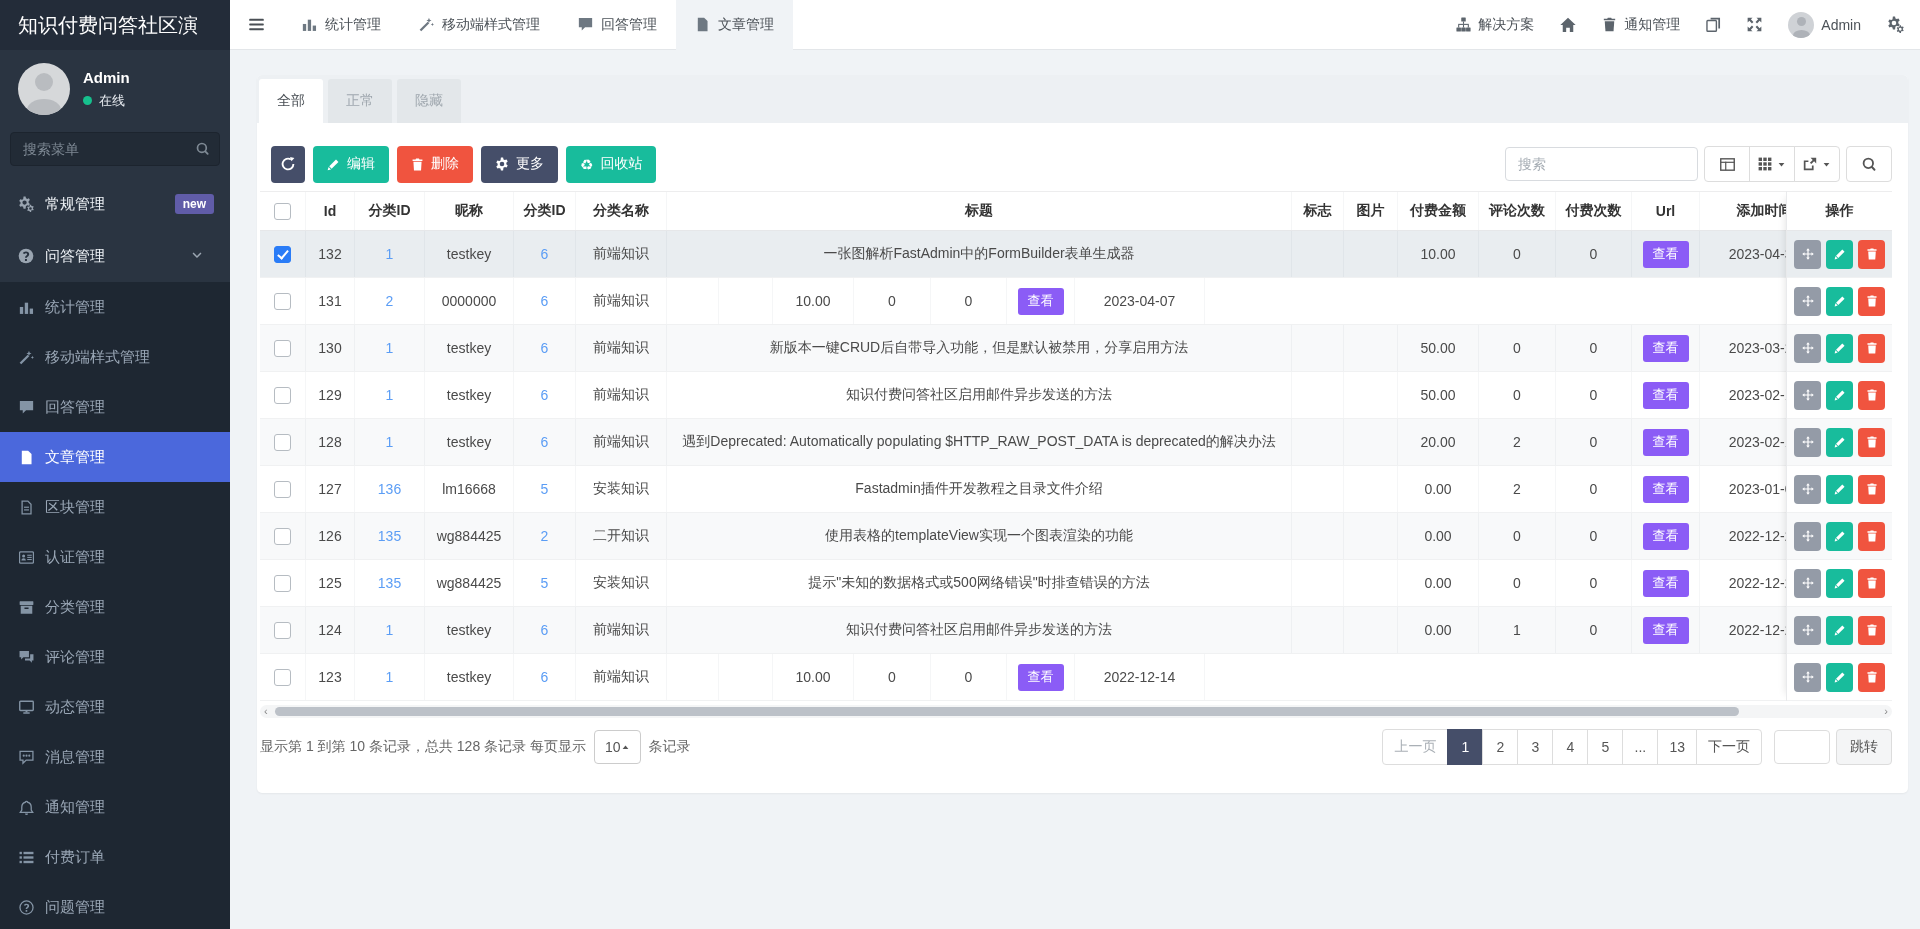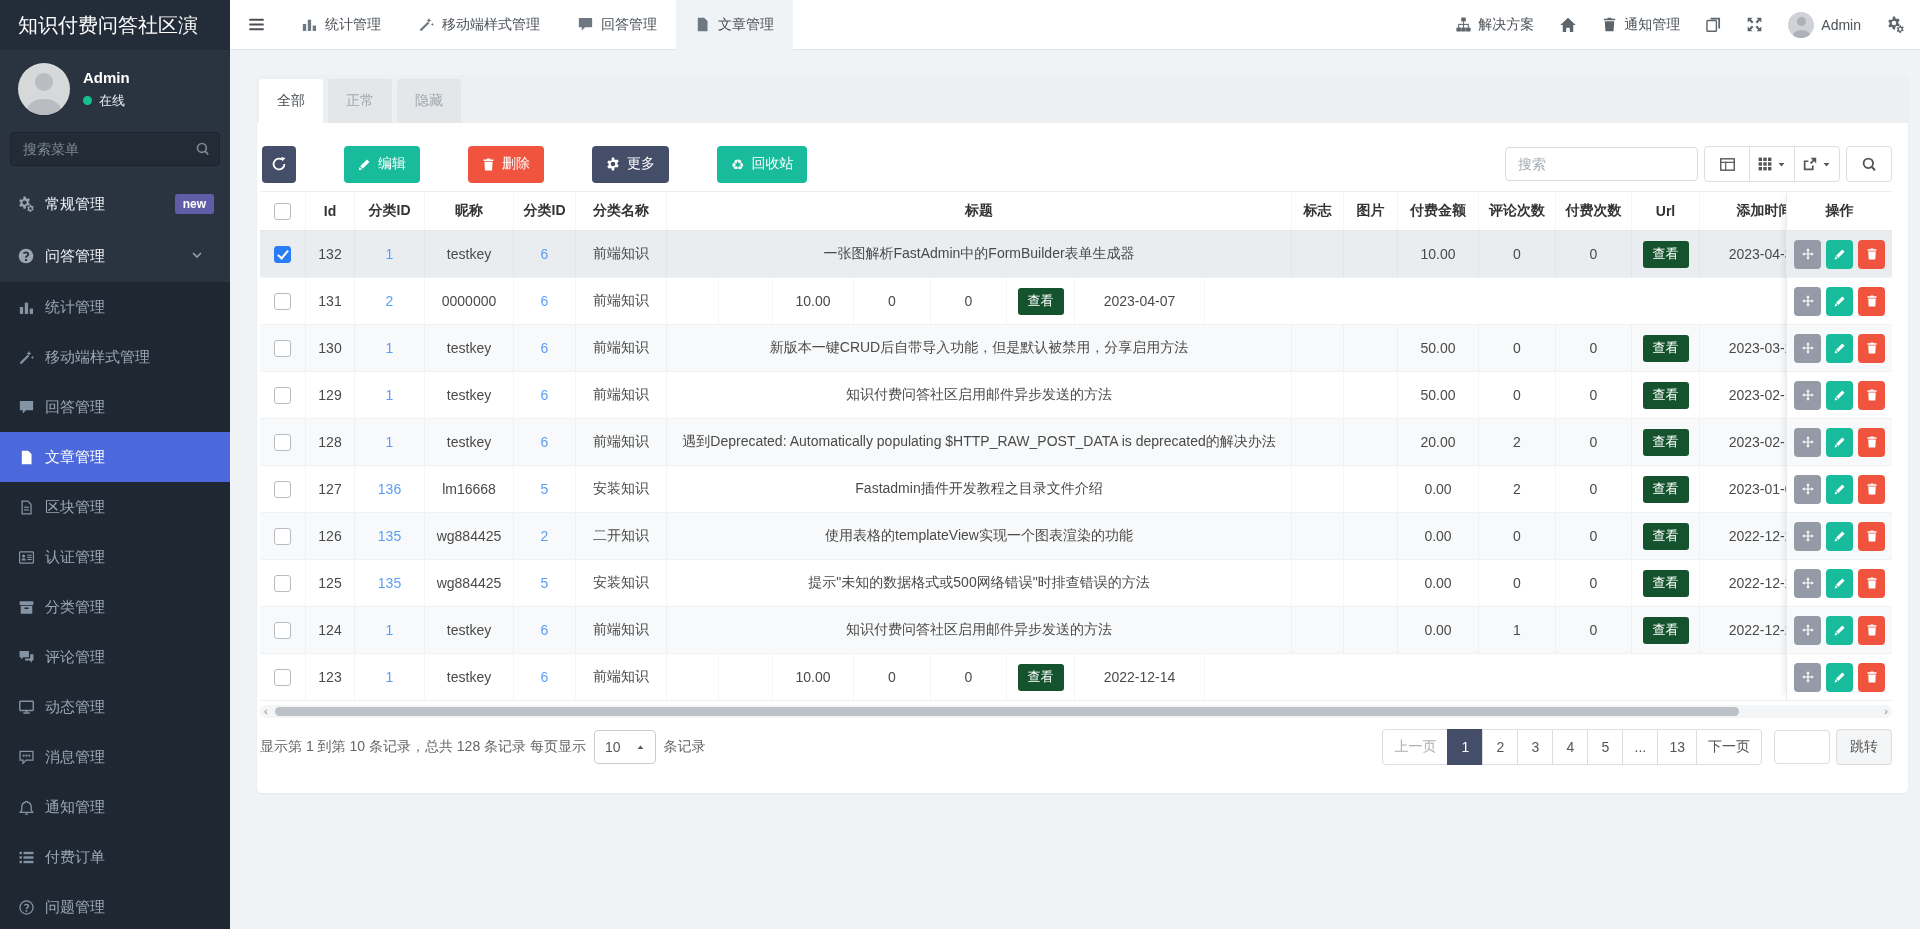--- a/index.html
+++ b/index.html
@@ -45,21 +45,21 @@
   .avatar-sm { width:26px; height:26px; border-radius:50%; background:#cfd2d6; position:relative; overflow:hidden; }
   .avatar-sm .head { position:absolute; top:5px; left:8.5px; width:9px; height:9px; border-radius:50%; background:#aeb2b8; }
   .avatar-sm .torso { position:absolute; bottom:-3px; left:4.5px; width:17px; height:11px; border-radius:50% 50% 0 0; background:#aeb2b8; }
 
   
   .panel { position:absolute; left:257px; top:75px; width:1651px; height:718px; background:#fff; border-radius:5px; box-shadow:0 1px 2px rgba(0,0,0,0.05); }
   .panel-heading { height:48px; background:#edf0f3; border-radius:5px 5px 0 0; display:flex; align-items:flex-end; padding-left:2px; }
   .ptab { height:44px; display:flex; align-items:center; padding:0 18px; font-size:14px; color:#9fa7ae; background:#e3e7ea; margin-right:5px; border-radius:3px 3px 0 0; cursor:pointer; }
   .ptab.active { background:#fff; color:#474d53; }
 
-  .toolbar { display:flex; align-items:center; margin:22px 16px 0 5px; height:38px;gap:40px; }
+  .toolbar { display:flex; align-items:center; margin:22px 16px 0 14px; height:38px; }
   .btn { height:37px; border:none; border-radius:4px; color:#fff; font-size:14px; display:inline-flex; align-items:center; gap:7px; padding:0 14px; margin-right:8px; cursor:pointer; font-family:inherit; }
   .btn.icon-only { width:34px; padding:0; justify-content:center; }
   .btn-dark { background:#454e69; }
   .btn-green { background:#18bc9c; }
   .btn-red { background:#f0543f; }
   .glyph { font-size:15px; line-height:1; }
   .toolbar-right { margin-left:auto; display:flex; align-items:center;padding-left:36px; }
   .tsearch { width:193px; height:34px; border:1px solid #d8dbdf; border-radius:4px; padding:0 12px; font-size:14px; color:#555; outline:none; font-family:inherit; }
   .tsearch::placeholder { color:#a6adb4; }
   .vgroup { display:flex; margin-left:6px; }
@@ -73,42 +73,42 @@
   .table-zone { display:flex; margin:8px 0 0 3px; position:relative; }
   .t-main { width:1526px; overflow:hidden; }
   .t-inner { width:1570px; }
   .tr { display:flex; border-bottom:1px solid #f0f1f2; background:#fff; height:47px; }
   .tr.head { height:40px; border-top:1px solid #ededee; border-bottom:1px solid #e6e7e9; }
   .tr.stripe { background:#f8f9fa; }
   .tr.sel { background:#e9edf0; }
   .td,.th { display:flex; align-items:center; justify-content:center; height:100%; font-size:14px; color:#4a4a4a; border-right:1px solid rgba(120,130,140,0.07); overflow:hidden; white-space:nowrap; flex:0 0 auto; }
   .th { font-weight:bold; color:#333; }
   .lnk { color:#5b9df5; cursor:pointer; }
-  .view-btn { background:#14532d; color:#fff; border:none; border-radius:3px; height:27px; padding:0 10px; font-size:13px; cursor:pointer; font-family:inherit; }
+  .view-btn { background:#8b5cf6; color:#fff; border:none; border-radius:3px; height:27px; padding:0 10px; font-size:13px; cursor:pointer; font-family:inherit; }
   .cb { width:17px; height:17px; border:1px solid #b6bcc2; border-radius:3px; background:#fff; display:flex; align-items:center; justify-content:center; cursor:pointer; }
   .cb.checked { background:#2a7cf7; border-color:#2a7cf7; }
   .cb.checked::after { content:""; width:4px; height:9px; border:solid #fff; border-width:0 2px 2px 0; transform:rotate(40deg); margin-top:-2px; }
   .t-ops { width:106px; flex:0 0 auto; position:relative; z-index:2; border-left:1px solid #e9eaec; box-shadow:-7px 0 8px -7px rgba(0,0,0,0.12); }
   .t-ops .tr { justify-content:center; }
   .ops-cell { display:flex; gap:5px; align-items:center; justify-content:center; width:100%; height:100%; }
   .op { width:27px; height:29px; border:none; border-radius:4px; color:#fff; display:flex; align-items:center; justify-content:center; cursor:pointer; }
   .op-gray { background:#949ba7; }
   .op-green { background:#18bc9c; }
   .op-red { background:#f0543f; }
 
   
   .hscroll { margin:4px 0 0 3px; width:1632px; height:13px; background:#f4f5f6; border-radius:7px; position:relative; }
   .hthumb { position:absolute; top:2px; left:15px; width:1464px; height:9px; background:#bcc1c8; border-radius:5px; cursor:grab; }
   .harrow { position:absolute; top:0; font-size:11px; color:#888; line-height:13px; cursor:pointer; }
   .harrow.l { left:4px; } .harrow.r { right:4px; }
 
   
   .pager { display:flex; align-items:center; margin:11px 16px 0 3px; }
   .pg-info { font-size:14px; color:#666; display:flex; align-items:center; }
-  .pg-size { border:1px solid #ccc; border-radius:4px; height:34px; display:inline-flex; align-items:center; padding:0 10px; margin:0 8px; gap:15px; color:#555; cursor:pointer; background:#fff; }
+  .pg-size { border:1px solid #ccc; border-radius:4px; height:34px; display:inline-flex; align-items:center; padding:0 10px; margin:0 8px; gap:0; color:#555; cursor:pointer; background:#fff; }
   .pg-size .ic { color:#555; }
   .pg-right { margin-left:auto; display:flex; align-items:center; }
   .pg-btn { min-width:36px; height:36px; border:1px solid #ddd; background:#fff; display:flex; align-items:center; justify-content:center; font-size:14px; color:#555; padding:0 11px; margin-left:-1px; cursor:pointer; }
   .pg-btn.prev { color:#aab0b6; border-radius:4px 0 0 4px; margin-left:0; }
   .pg-btn.next { border-radius:0 4px 4px 0; }
   .pg-btn.active { background:#454e69; border-color:#454e69; color:#fff; }
   .pg-jump-input { width:56px; height:34px; border:1px solid #ddd; border-radius:4px; margin-left:12px; outline:none; padding:0 8px; font-size:14px; font-family:inherit; }
   .pg-jump-btn { height:36px; padding:0 13px; border:1px solid #dcdcdc; background:#f4f5f6; border-radius:4px; margin-left:6px; font-size:14px; color:#555; cursor:pointer; display:flex; align-items:center; }
 </style>
 </head>

